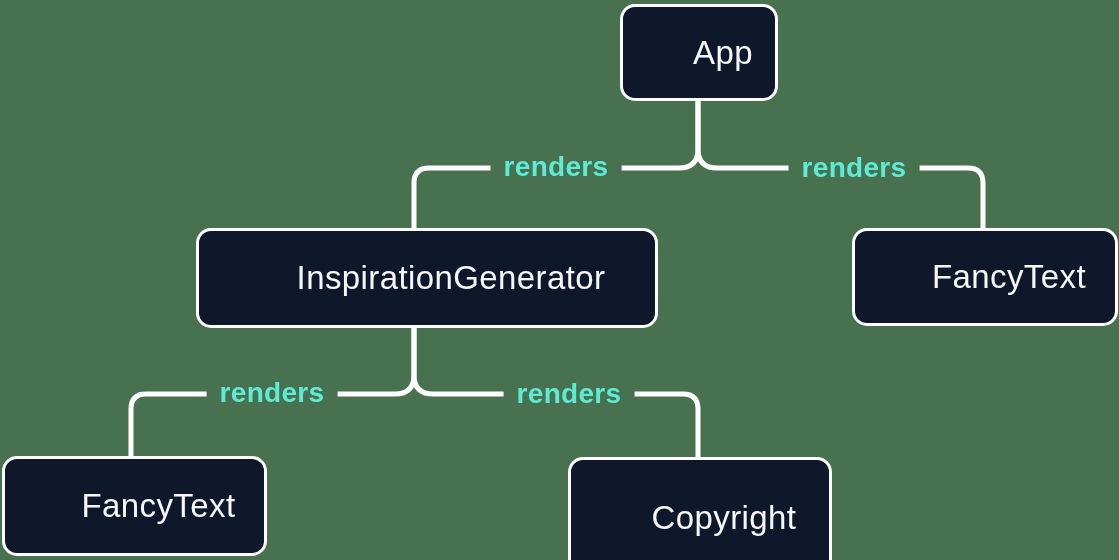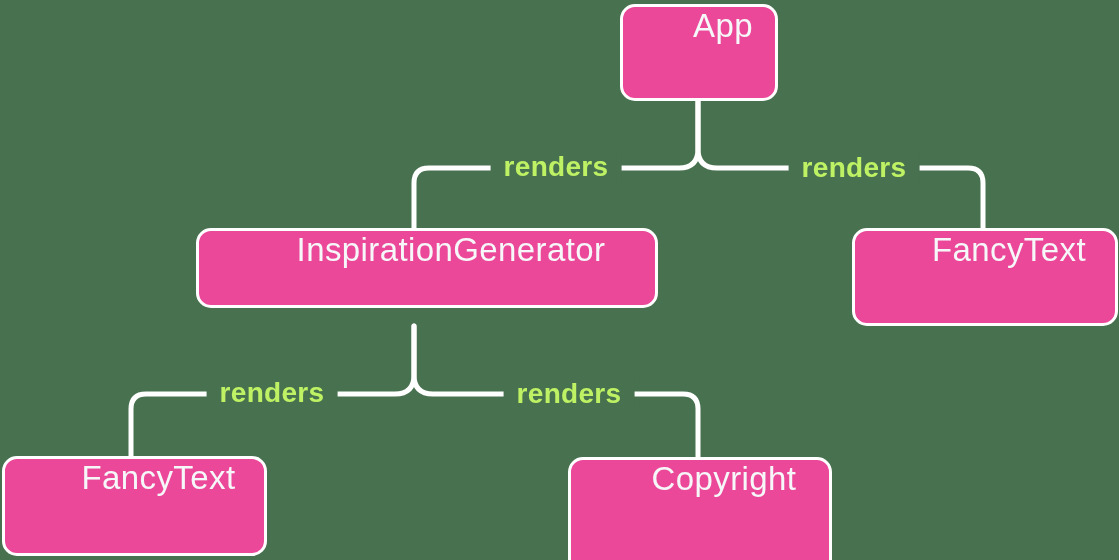--- a/index.html
+++ b/index.html
@@ -18,42 +18,43 @@
   .edges-svg {
     position: absolute;
     left: 0;
     top: 0;
     width: 1119px;
     height: 560px;
   }
   .node {
     position: absolute;
     box-sizing: border-box;
-    background: #ec4899;
+    background: #0f172a;
     border: 3px solid #FFFFFF;
     border-radius: 15px;
     color: #F6F7F9;
     display: flex;
+    align-items: center;
     justify-content: center;
     font-size: 33px;
     font-weight: 400;
     letter-spacing: 0.4px;
     white-space: nowrap;
     padding-left: 48px;
   }
   .node-app            { left: 620px; top: 4px;   width: 158px; height: 97px;  }
-  .node-ig             { left: 196px; top: 228px; width: 462px; height: 80px; }
+  .node-ig             { left: 196px; top: 228px; width: 462px; height: 100px; }
   .node-fancytext-top  { left: 852px; top: 228px; width: 266px; height: 98px;  }
   .node-fancytext-left { left: 2px;   top: 456px; width: 265px; height: 100px; }
   .node-copyright      { left: 568px; top: 457px; width: 264px; height: 121px;  }
   .edge-label {
     position: absolute;
     transform: translate(-50%, -50%);
     background: #48714F;
-    color: #bef264;
+    color: #5eead4;
     font-size: 28px;
     font-weight: 600;
     letter-spacing: 0.3px;
     padding: 2px 13px;
     white-space: nowrap;
   }
   .edge-label-1 { left: 556px; top: 167px; }
   .edge-label-2 { left: 854px; top: 168px; }
   .edge-label-3 { left: 272px; top: 393px; }
   .edge-label-4 { left: 569px; top: 394px; }

